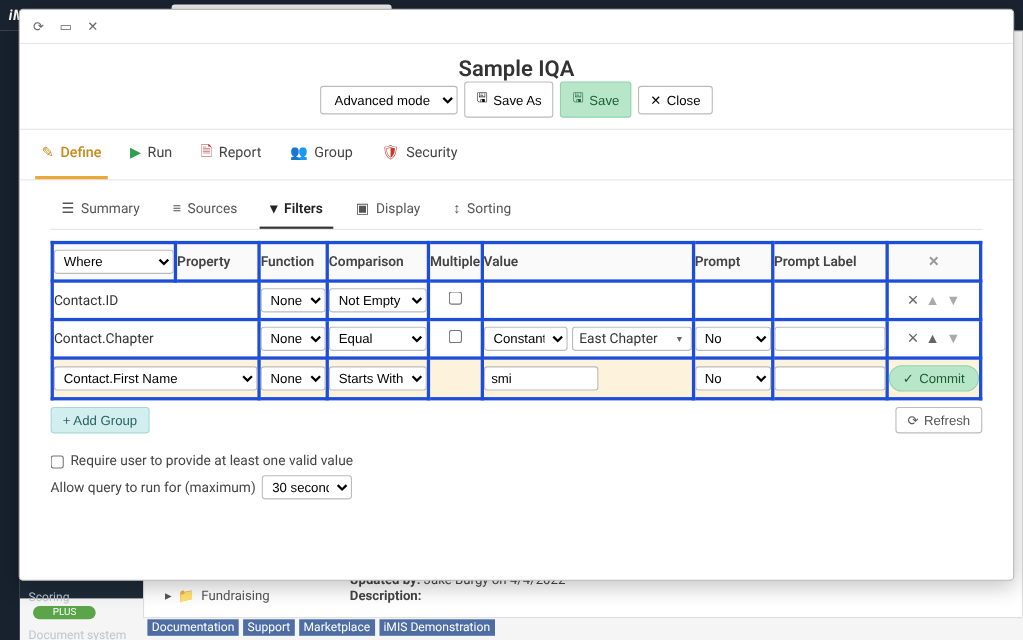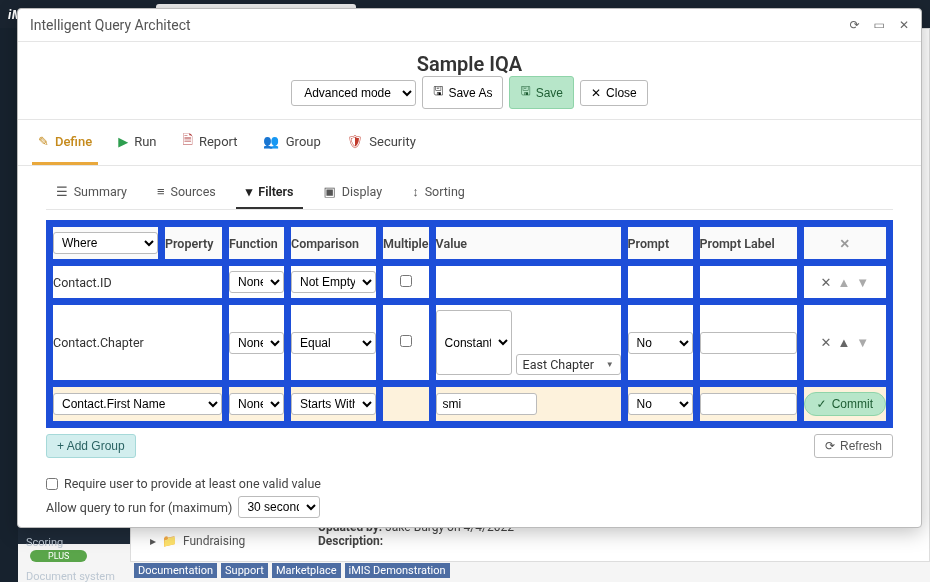--- a/index.html
+++ b/index.html
@@ -44,36 +44,36 @@
   .glyph { font-size:13px; }
 
   .subtabs-wrap { padding: 10px 28px 0 28px; }
   .subtabs { display:flex; gap:10px; border-bottom:1px solid #e5e5e5; }
   .subtab { padding:8px 10px; display:flex; align-items:center; gap:6px; color:#555; cursor:pointer; border-bottom:2px solid transparent; font-size:12.5px; }
   .subtab.active { font-weight:600; color:#222; border-bottom-color:#333; }
 
   .content { padding: 10px 28px; overflow:auto; }
 
   table.filter-tbl { width:100%; border-collapse:collapse; border:1px solid #e2e2e2; font-size:12.5px; }
-  .filter-tbl th, .filter-tbl td { border:7px solid #1d4ed8; padding:5px 0; text-align:left; vertical-align:middle; }
+  .filter-tbl th, .filter-tbl td { border:3px solid #1d4ed8; padding:5px 0; text-align:left; vertical-align:middle; }
   .filter-tbl th { background:#fafafa; color:#444; font-weight:600; }
   .filter-tbl .wherecell { width:112px; }
   .filter-tbl .funccell { width:62px; }
   .filter-tbl .cmpcell { width:92px; }
   .filter-tbl .multcell { width:40px; text-align:center; }
   .filter-tbl .valcell { width:192px; }
   .filter-tbl .promptcell { width:72px; }
   .filter-tbl .plabelcell { width:104px; }
   .filter-tbl .actcell { width:82px; text-align:center; }
   .sel { width:100%; border:1px solid #bbb; border-radius:3px; padding:2px 4px; font-size:12px; background:#fff; }
   .txt { width:100%; border:1px solid #bbb; border-radius:3px; padding:3px 6px; font-size:12px; }
   .ck { width:12px; height:12px; }
   .val-row { display:flex; gap:4px; }
   .val-row .sel { flex:0 0 76px; }
-  .val-combo { flex:1; display:flex; align-items:center; border:1px solid #bbb; border-radius:3px; padding:2px 6px; background:#fff; justify-content:space-between;margin-top:44px; }
+  .val-combo { flex:1; display:flex; align-items:center; border:1px solid #bbb; border-radius:3px; padding:2px 6px; background:#fff; justify-content:space-between; }
   .val-combo::after { content:"▼"; font-size:8px; color:#666; }
   .action-icons { display:flex; gap:6px; justify-content:center; color:#aaa; }
   .action-icons .ic { cursor:pointer; font-size:13px; }
   .action-icons .ic.active { color:#666; }
   tr.editing td { background:#fdf2dc; }
   .commit-btn { background:#b7e6c9; border:1px solid #8fd4a9; color:#1f5e34; border-radius:14px; padding:4px 12px; font-size:12px; display:inline-flex; align-items:center; gap:5px; cursor:pointer; }
 
   .below-tbl { display:flex; justify-content:space-between; margin-top:6px;align-items:center; }
   .addgroup-btn { background:#d2eeee; border:1px solid #a6d9d9; color:#2a6363; border-radius:3px; padding:4px 10px; font-size:12px; display:inline-flex; align-items:center; gap:5px; cursor:pointer; }
   .refresh-btn { background:#fff; border:1px solid #bbb; border-radius:3px; padding:4px 10px; font-size:12px; display:inline-flex; align-items:center; gap:5px; cursor:pointer; color:#555; }
@@ -110,21 +110,20 @@
     <span>Documentation</span>
     <span>Support</span>
     <span>Marketplace</span>
     <span>iMIS Demonstration</span>
   </div>
 </div>
 
 <div class="dialog">
 
   <div class="dlg-titlebar">
-    <span class="dlg-title">Intelligent Query Architect</span>
     <div class="dlg-ctrls">
       <span>⟳</span>
       <span>▭</span>
       <span>✕</span>
     </div>
   </div>
 
   <div class="dlg-header">
     <span class="heading">Sample IQA</span>
     <div class="hdr-actions">

